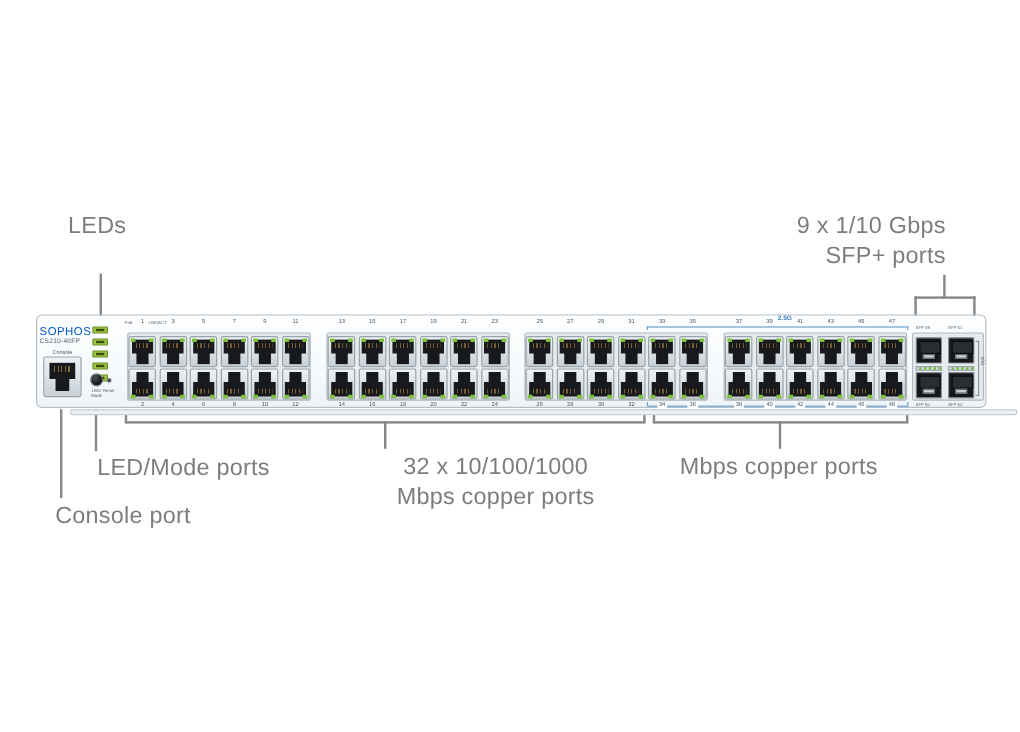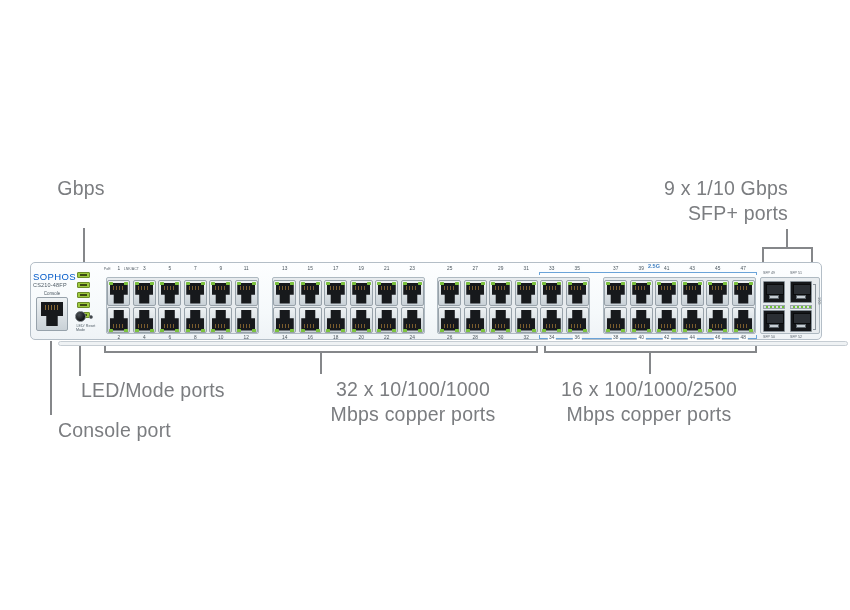--- a/index.html
+++ b/index.html
@@ -5,21 +5,21 @@
   html,body{margin:0;padding:0;background:#ffffff;}
   #canvas{position:relative;width:850px;height:610px;background:#ffffff;overflow:hidden;
           font-family:"Liberation Sans", sans-serif;}
 
   
   .ann{position:absolute;color:#7b7d80;font-size:19.5px;line-height:24.5px;letter-spacing:.2px;}
   .ann span{display:block;}
   #ann-status{left:21px;top:176px;width:120px;text-align:center;}
   #ann-sfp{left:588px;top:176px;width:200px;text-align:right;}
   #ann-ledmode{left:81px;top:378px;white-space:nowrap;}
-  #ann-console{left:46px;top:418px;white-space:nowrap;margin-left:12px;}
+  #ann-console{left:46px;top:418px;white-space:nowrap;}
   #ann-c32{left:263px;top:377px;width:300px;text-align:center;}
   #ann-c16{left:499px;top:377px;width:300px;text-align:center;}
 
   
   .ld{position:absolute;background:#85878a;}
 
   
   #chassis{position:absolute;left:30px;top:262px;width:792px;height:78px;
            background:linear-gradient(180deg,#fdfeff,#f5f9fb 65%,#eff3f6);
            border:1.5px solid #b4bec7;border-radius:5px;box-sizing:border-box;}
@@ -100,34 +100,33 @@
   #teng-line::before{top:0;} #teng-line::after{bottom:0;}
   #teng-label{position:absolute;left:816.5px;top:297px;font-size:4px;color:#5a646c;
               writing-mode:vertical-rl;}
 </style>
 </head>
 <body>
 
 <div id="canvas">
 
   <div class="ann" id="ann-status">
-    <span>Gbps</span>
+    <span>LEDs</span>
   </div>
   <div class="ann" id="ann-sfp">
     <span>9 x 1/10 Gbps</span>
     <span>SFP+ ports</span>
   </div>
   <div class="ann" id="ann-ledmode">LED/Mode ports</div>
   <div class="ann" id="ann-console">Console port</div>
   <div class="ann" id="ann-c32">
     <span>32 x 10/100/1000</span>
     <span>Mbps copper ports</span>
   </div>
   <div class="ann" id="ann-c16">
-    <span>16 x 100/1000/2500</span>
     <span>Mbps copper ports</span>
   </div>
 
   <div class="ld" style="left:83px;top:228px;width:2px;height:38px;"></div>
 
   <div class="ld" style="left:786px;top:229px;width:2px;height:19px;"></div>
   <div class="ld" style="left:762px;top:247px;width:51px;height:2px;"></div>
   <div class="ld" style="left:762px;top:247px;width:2px;height:19px;"></div>
   <div class="ld" style="left:811px;top:247px;width:2px;height:19px;"></div>
 

